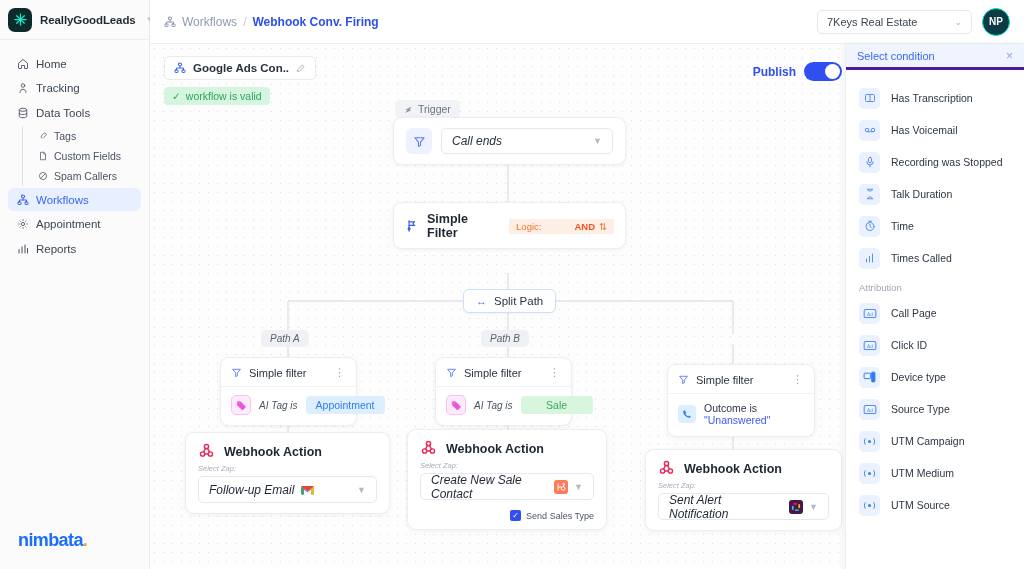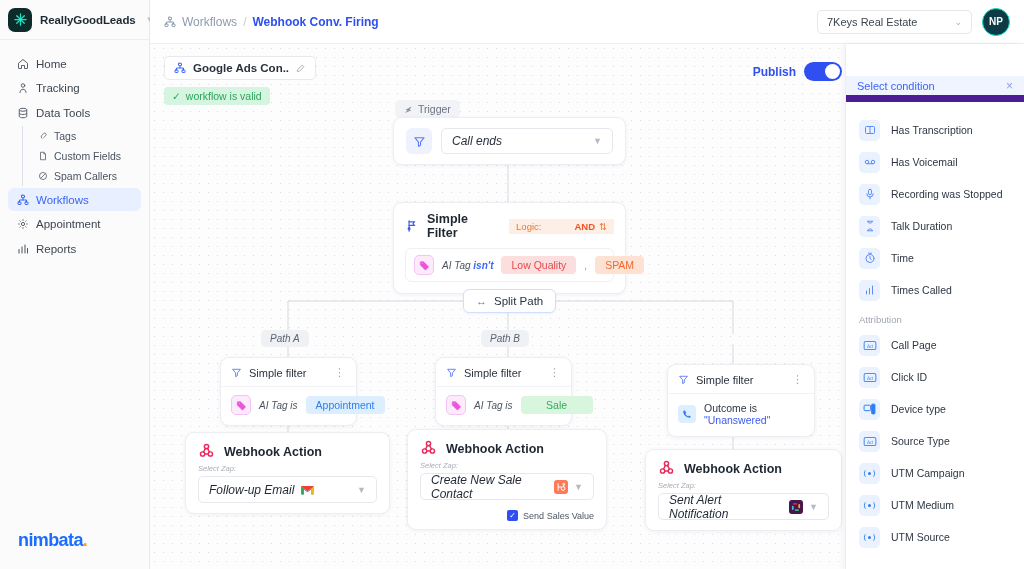--- a/index.html
+++ b/index.html
@@ -184,21 +184,21 @@
   svg.wires { position: absolute; inset: 0; width: 100%; height: 100%; pointer-events: none; }
 
   
   .cond-panel {
     position: absolute; right: 0; top: 44px; width: 179px; height: 525px;
     background: #fff; border-left: 1px solid #eceef1; box-shadow: -2px 0 6px rgba(30,40,70,.05);
     overflow: hidden;
   }
   .cp-head {
     height: 26px; background: #f0f4ff; display: flex; align-items: center;
-    padding: 0 11px; border-bottom: 7px solid #4c1d95; margin-top: 32px;
+    padding: 0 11px; border-bottom: 3px solid #4c1d95;
   }
   .cp-title { font-size: 11px; color: #3b66f5; font-weight: 500; }
   .cp-close { margin-left: auto; color: #8ea4de; font-size: 12px; cursor: pointer; }
   .cp-list { padding: 12px 0 0 0; }
   .cp-item {
     display: flex; align-items: center; gap: 11px; height: 32px; padding: 0 13px; cursor: pointer;
   }
   .cp-ico {
     width: 21px; height: 21px; border-radius: 5px; background: #eaf1ff;
     display: flex; align-items: center; justify-content: center; flex: 0 0 21px;
@@ -435,35 +435,20 @@
                 <circle cx="7" cy="16.5" r="1.6" fill="#3b5bf0"></circle>
               </svg>
           </span>
           <span class="filter-title">Simple Filter</span>
           <span class="logic-badge">
             <span>Logic:</span>
             <b>AND</b>
             <span>⇅</span>
           </span>
         </div>
-        <div class="cond-row">
-          <span class="tag-icon">
-            <svg width="11" height="11" viewBox="0 0 24 24" fill="#e855d8" stroke="#e855d8" stroke-width="1.5" stroke-linejoin="round">
-                <path d="M3 11V4h7l11 11-7 7z"></path>
-                <circle cx="7.5" cy="7.5" r="1.3" fill="#fff"></circle>
-              </svg>
-          </span>
-          <span class="cond-label">
-            <span>AI Tag</span>
-            <span class="op">isn't</span>
-          </span>
-          <span class="val-chip val-red">Low Quality</span>
-          <span class="comma">,</span>
-          <span class="val-chip val-orange">SPAM</span>
-        </div>
       </div>
 
       <div class="split-node" style="left:313px; top:245px;">
         <span class="arrows">↔</span>
         <span>Split Path</span>
       </div>
 
       <div class="pill" style="left:111px; top:286px;">Path A</div>
       <div class="node" style="left:70px; top:313px; width:137px;">
         <div class="sf-head">
@@ -563,21 +548,21 @@
                   <circle cx="15.5" cy="14.5" r="3.2"></circle>
                   <circle cx="16.8" cy="7" r="1.6"></circle>
                   <path d="M7 5.5v13M7 12h5.5M16.8 8.6v2.8"></path>
                 </g>
               </svg>
           </span>
           <span class="caret">▼</span>
         </div>
         <div class="chk-row">
           <span class="chk">✓</span>
-          <span class="chk-label">Send Sales Value</span>
+          <span class="chk-label">Send Sales Type</span>
         </div>
       </div>
 
       <div class="pill" style="left:558px; top:327px;">Path C</div>
       <div class="node" style="left:517px; top:320px; width:148px;">
         <div class="sf-head">
           <span style="display:flex;">
             <svg width="11" height="11" viewBox="0 0 24 24" fill="none" stroke="#5c7cf7" stroke-width="2" stroke-linejoin="round">
                 <path d="M3.5 5h17l-6.6 8v6l-3.8 2v-8z"></path>
               </svg>

